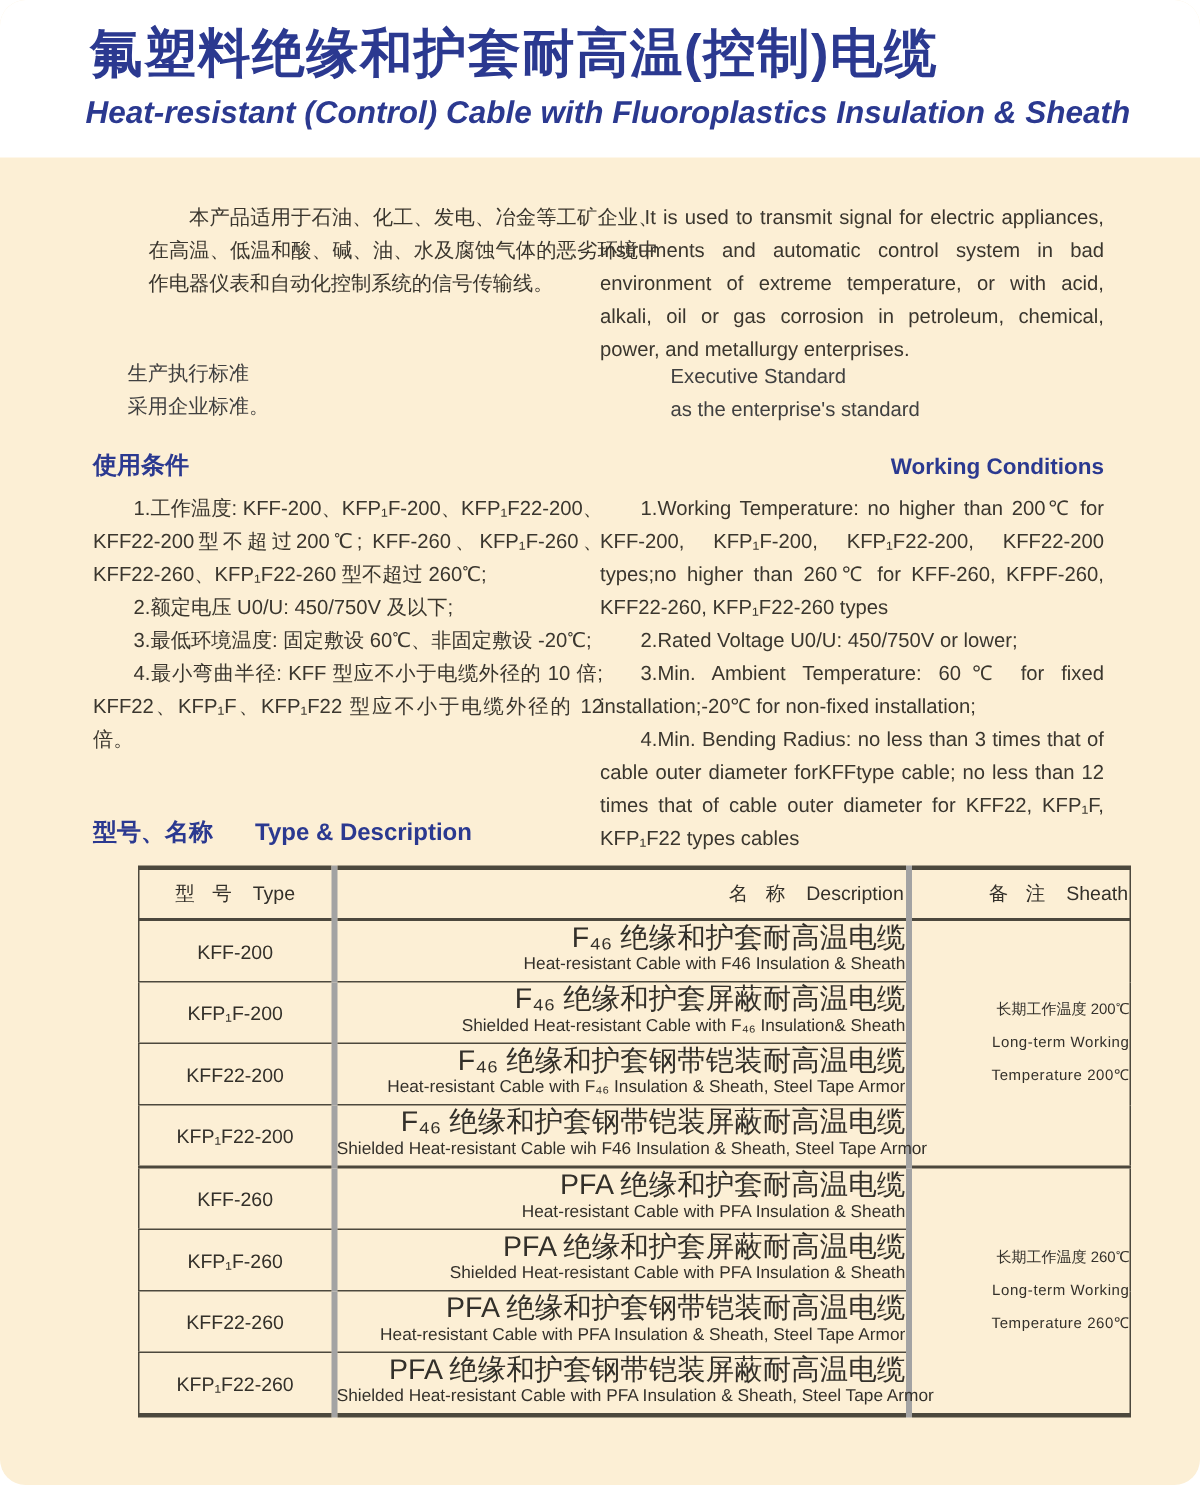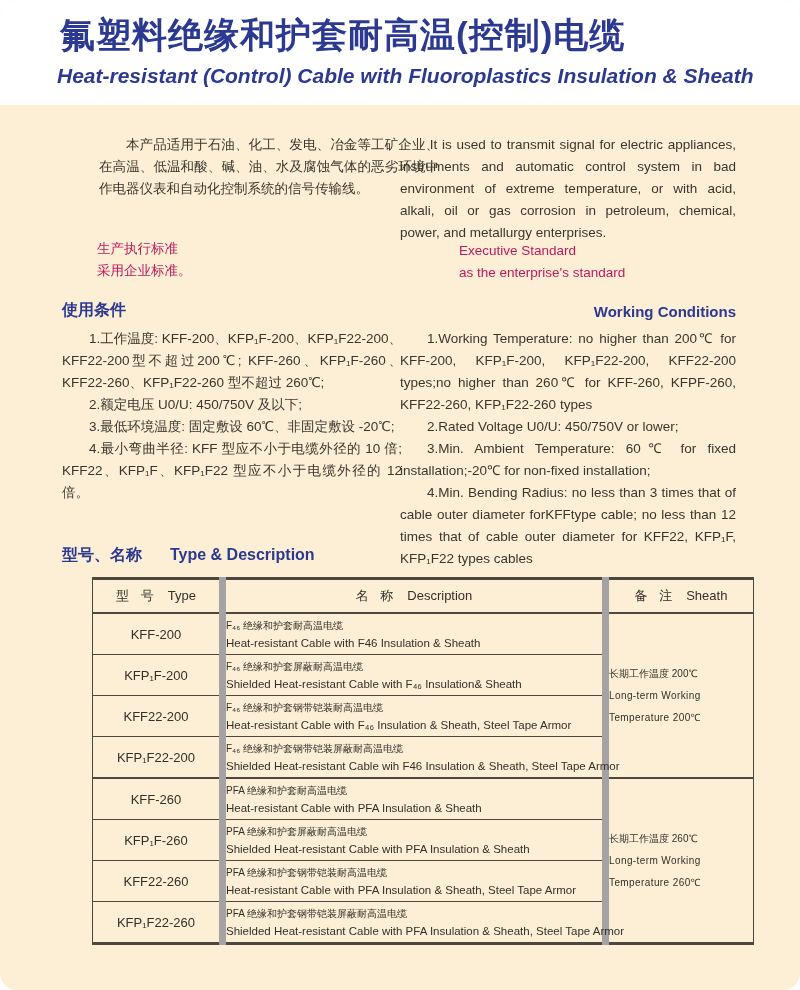--- a/index.html
+++ b/index.html
@@ -25,21 +25,21 @@
     font-size:21px; font-weight:bold; font-style:italic; color:#2B3990;
     white-space:nowrap;
   }
   
   .col-left{ position:absolute; left:62px;  width:340px; }
   .col-right{ position:absolute; left:400px; width:336px; }
   .para{
     margin:0; font-size:13.5px; line-height:22px;
     text-align:justify; text-indent:2em;
   }
-  .orange{ color:#be185d;margin-left:12px; }
+  .orange{ color:#404040; }
   .orange-block{ font-size:13.5px; line-height:22px; }
   .orange-block div{ white-space:nowrap; }
   .sec-heading{
     margin:0; font-size:16px; font-weight:bold; color:#2B3990;
     white-space:nowrap;
   }
   .cond-list .para{ margin:0; }
   
   .type-heading{
     position:absolute; top:545px; left:62px;
@@ -57,25 +57,25 @@
     border-bottom:3px solid #4C483D;
   }
   .cable-table th{
     height:30px; font-weight:normal;
     border-bottom:2px solid #4C483D;
     white-space:nowrap;
   }
   .cable-table th .zh{ letter-spacing:4px; }
   .cable-table th .en{ margin-left:10px; letter-spacing:0; }
   .cable-table td{ border-top:1px solid #4C483D; height:40px; padding:0; vertical-align:middle; }
-  .cable-table .col-desc, .cable-table .col-rem{ border-left:7px solid #a3a3a3; }
+  .cable-table .col-desc, .cable-table .col-rem{ border-left:4px solid #a3a3a3;text-align:right; }
   .cable-table tr.group-start td{ border-top:2px solid #4C483D; }
   .cell-type{ text-align:center; white-space:nowrap; }
   .cell-desc{ padding:2px 8px; }
-  .desc-zh{ font-size:10px; line-height:19px; white-space:nowrap; }
+  .desc-zh{ font-size:19px; line-height:19px; white-space:nowrap; }
   .desc-en{ font-size:11.5px; line-height:17px; white-space:nowrap; }
   .cell-rem{ padding:0 6px 0 14px; font-size:10px; line-height:22px;margin-left:21px; }
   .cell-rem .rem-en{ letter-spacing:0.4px; }
 </style>
 </head>
 <body>
 
 <div class="page">
 
   <div class="masthead">

